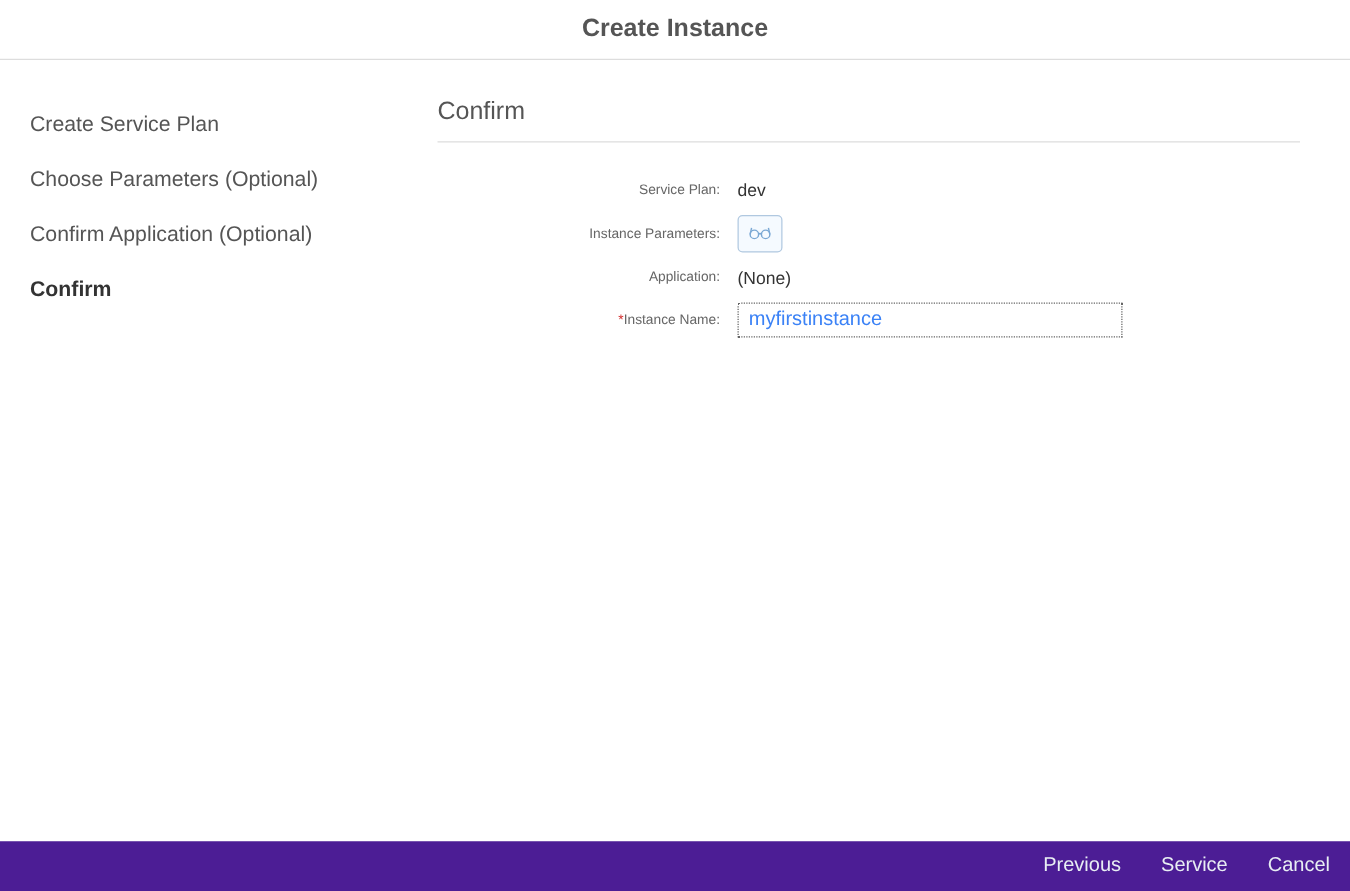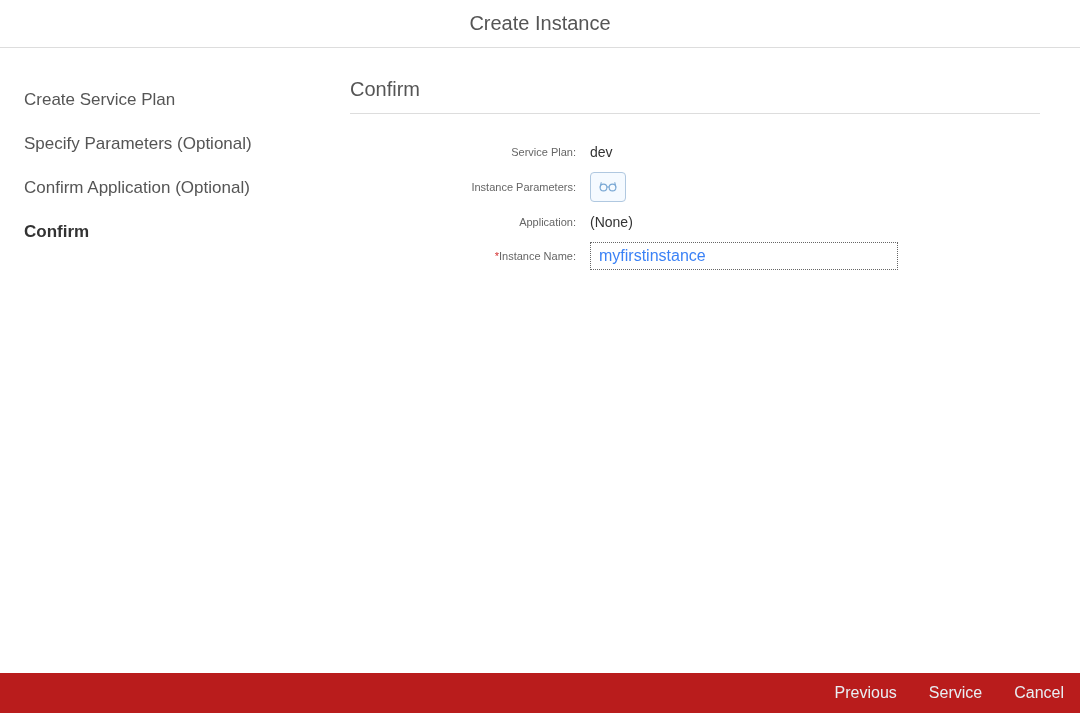--- a/index.html
+++ b/index.html
@@ -16,21 +16,21 @@
       background: #fff;
       overflow: hidden;
     }
     .header {
       text-align: center;
       padding: 12px 0;
       border-bottom: 1px solid #ddd;
     }
     .header-title {
       font-size: 20px;
-      font-weight: 400;
+      font-weight: 700;
       color: #555;
     }
     .content {
       display: flex;
       flex: 1;
       overflow: hidden;
     }
     .sidebar {
       width: 320px;
       padding: 30px 0 0 24px;
@@ -93,21 +93,21 @@
     .instance-input {
       width: 308px;
       height: 28px;
       padding: 2px 8px;
       font-size: 16px;
       border: 1px dotted #666;
       outline: none;
       color: #3b82f6;
     }
     .footer {
-      background: #b91c1c;
+      background: #4c1d95;
       height: 40px;
       display: flex;
       align-items: center;
       justify-content: flex-end;
       padding-right: 14px;
       gap: 28px;
     }
     .footer-btn {
       color: #e8eef3;
       font-size: 16px;
@@ -123,21 +123,21 @@
 <div class="header">
   <div class="header-title">Create Instance</div>
 </div>
 
 <div class="content">
   <div class="sidebar">
     <div class="sidebar-item">
       <span>Create Service Plan</span>
     </div>
     <div class="sidebar-item">
-      <span>Specify Parameters (Optional)</span>
+      <span>Choose Parameters (Optional)</span>
     </div>
     <div class="sidebar-item">
       <span>Confirm Application (Optional)</span>
     </div>
     <div class="sidebar-item active">
       <span>Confirm</span>
     </div>
   </div>
 
   <div class="main">

